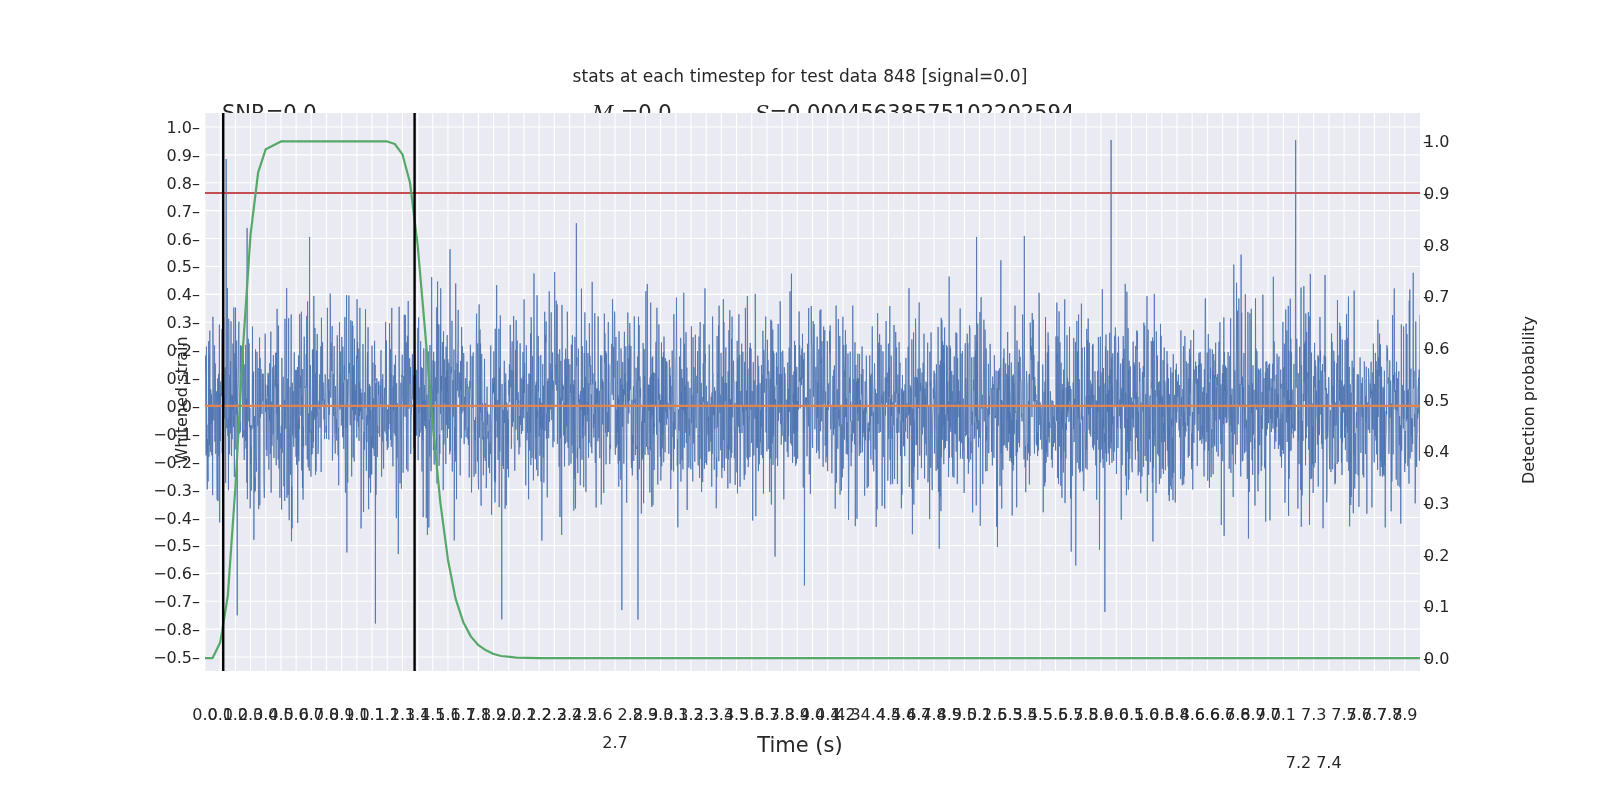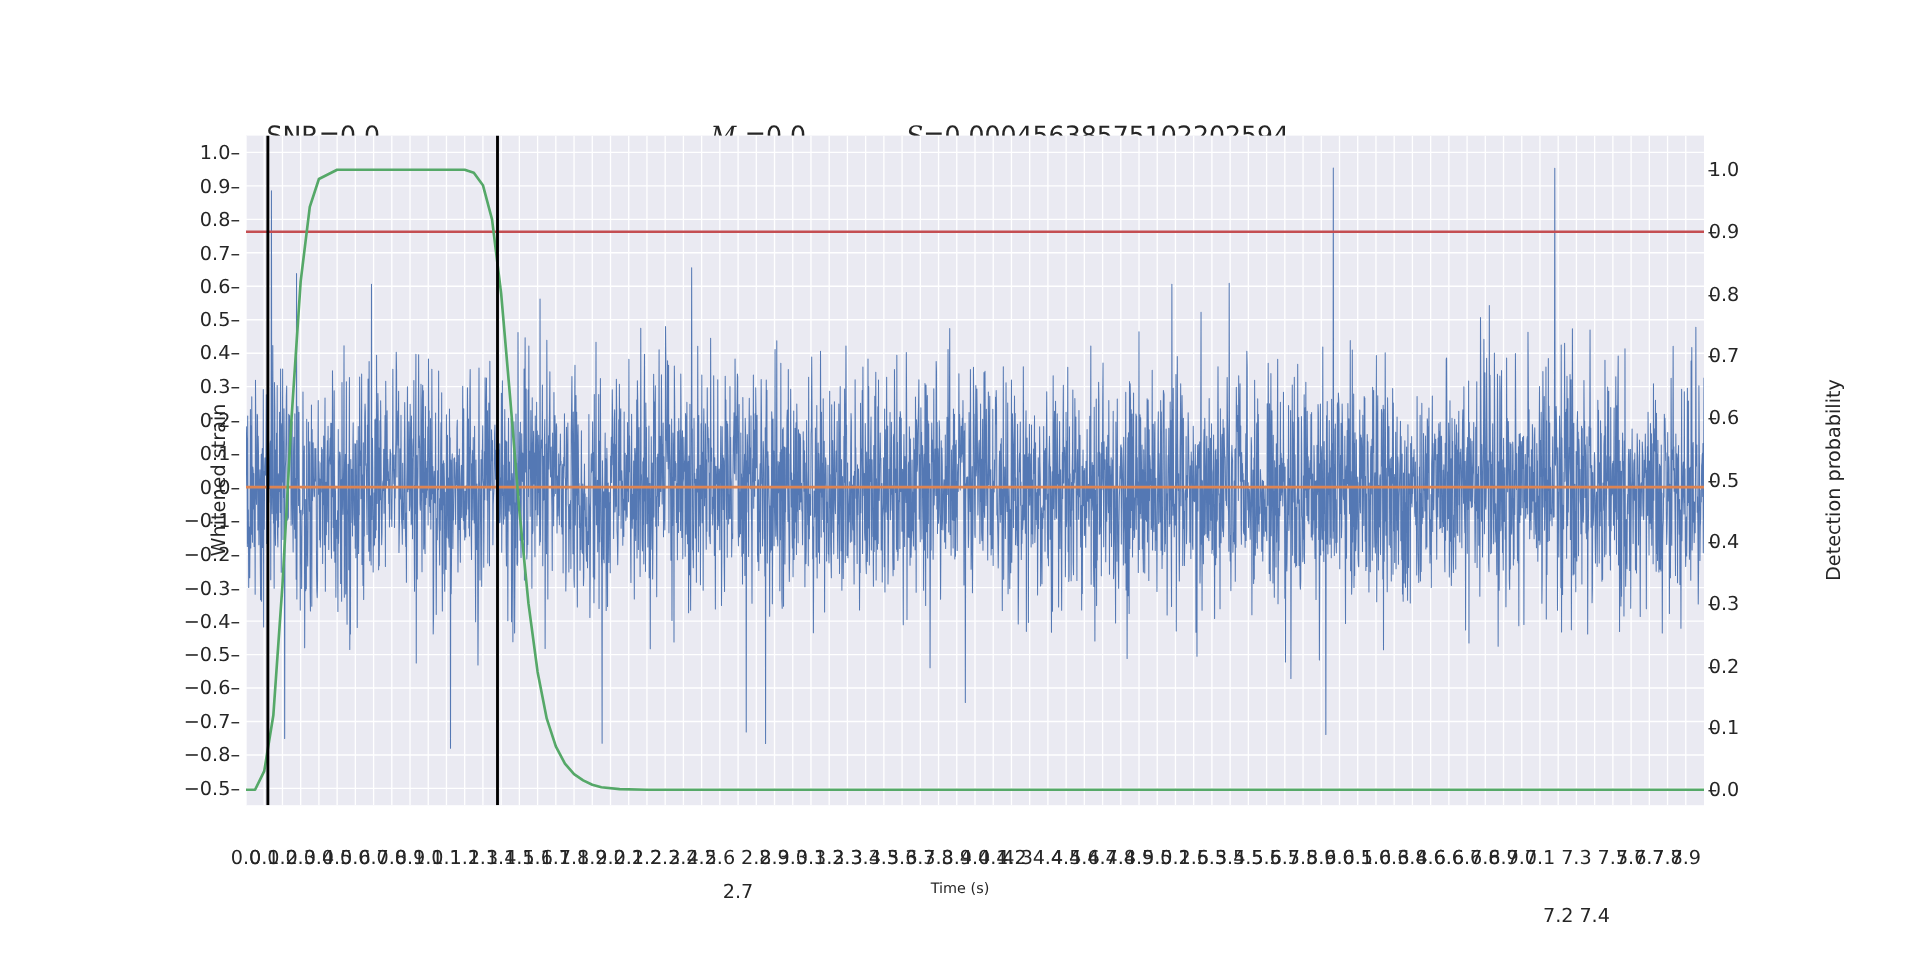--- a/index.html
+++ b/index.html
@@ -25,21 +25,21 @@
   .ylabel{
     position:absolute;left:118px;top:50%;transform:translate(0,-50%) rotate(-90deg);
     transform-origin:center center;font-size:16px;color:#262626;white-space:nowrap;
   }
   .ylabel-right{
     position:absolute;left:1444px;top:50%;transform:translate(0,-50%) rotate(-90deg);
     transform-origin:center center;font-size:16px;color:#262626;white-space:nowrap;
   }
   .xlabel{
     position:absolute;left:0;top:733px;width:1600px;text-align:center;
-    font-size:12px;color:#262626;
+    font-size:21px;color:#262626;
   }
   .xtick{
     position:absolute;top:705px;font-size:16px;color:#262626;
     transform:translateX(-50%);white-space:nowrap;
   }
   .anno{position:absolute;font-size:21px;color:#262626;white-space:nowrap;}
   .anno sub{font-size:13px;}
   .anno i{font-style:italic;font-family:"DejaVu Serif","Liberation Serif",serif;}
   .legend{
     position:absolute;left:1100px;top:655px;width:228px;
@@ -49,20 +49,21 @@
   .legrow{display:flex;align-items:center;height:21px;}
   .legline{width:36px;height:0;border-top:2.2px solid #4c72b0;margin-right:10px;}
   .legline.orange{border-top-color:#dd8452;}
   .legtxt{font-size:15px;color:#262626;}
 </style>
 </head>
 <body>
 
 <div id="fig">
 
+  <div class="title">stats at each timestep for test data 848 [signal=0.0]</div>
 
   <div class="ylabel">Whitened strain</div>
   <div class="ylabel-right">Detection probability</div>
   <div class="xlabel">Time (s)</div>
 
   <div id="lefttickholder">
       <div class="ytick" style="top: 126.95px;">1.0</div>
       <div class="ytick-dash" style="top: 126.95px; left: 192px;">–</div>
       <div class="ytick" style="top: 154.85px;">0.9</div>
       <div class="ytick-dash" style="top: 154.85px; left: 192px;">–</div>

